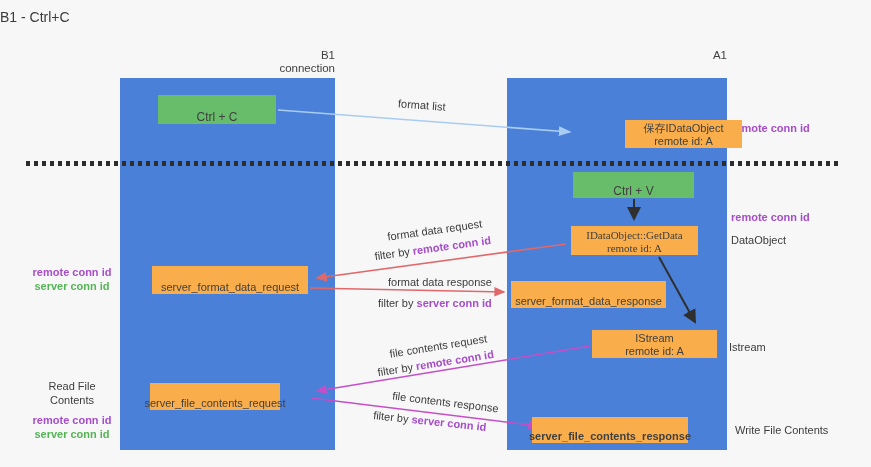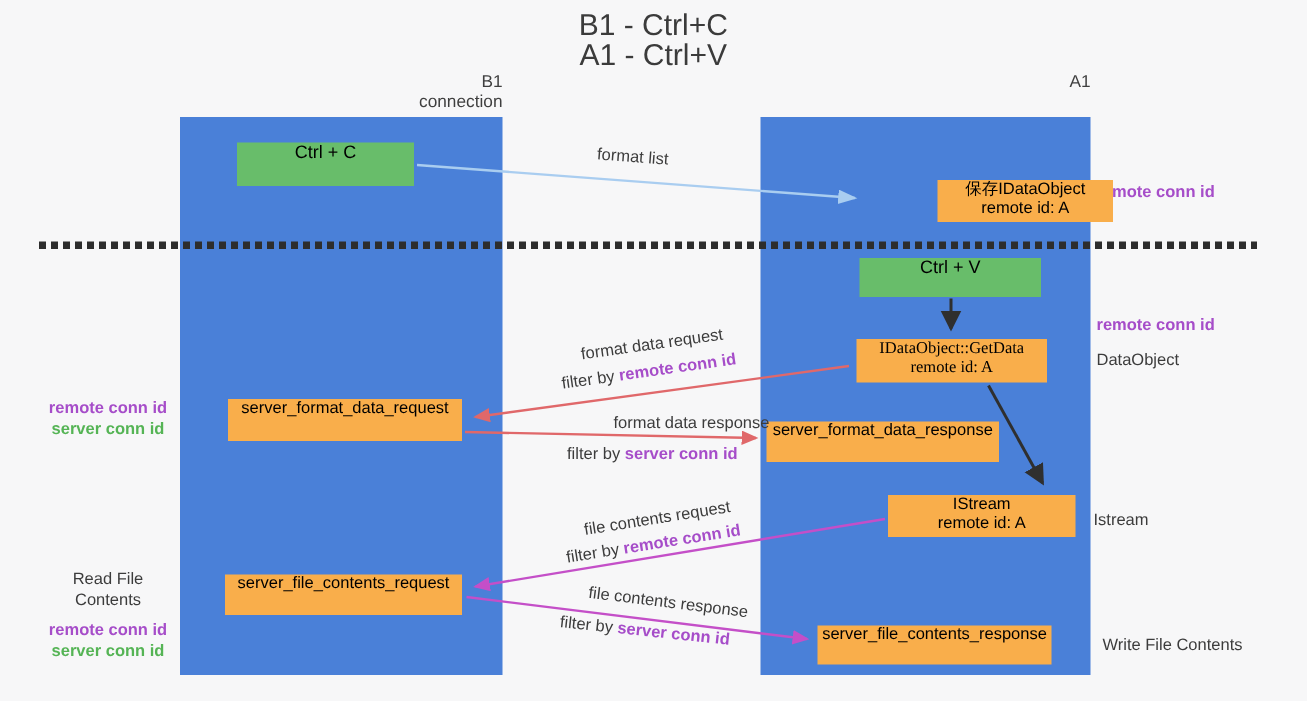--- a/index.html
+++ b/index.html
@@ -2,46 +2,46 @@
 <html><head>
 <meta charset="utf-8">
 <style>
   html,body{margin:0;padding:0;background:#f7f7f8;}
   #canvas{
     position:relative;width:871px;height:467px;background:#f7f7f8;
     font-family:"Liberation Sans",sans-serif;overflow:hidden;
   }
   .abs{position:absolute;}
   .title{
-    left:0;right:0;top:7px;text-align:center;color:#3b3b3b;
-    font-size:20px;line-height:20px;
+    left:0;right:0;top:7px;color:#3b3b3b;
+    font-size:14px;line-height:20px;
   }
   .col-header{
     text-align:right;color:#3f3f3f;font-size:11.5px;line-height:13px;top:49px;
   }
   .col-header-left{left:120px;width:215px;}
   .col-header-right{left:507px;width:220px;}
   .column{background:#4a80d8;top:78px;height:372px;}
   .column-left{left:120px;width:215px;}
   .column-right{left:507px;width:220px;}
   .node{
-    display:flex;flex-direction:column;align-items:center;justify-content:flex-start;
-    color:#000000;font-size:11px;line-height:13px;text-align:center;z-index:5;
+    display:flex;flex-direction:column;align-items:center;justify-content:flex-end;
+    color:#404040;font-size:11px;line-height:13px;text-align:center;z-index:5;
   }
   .node.green{background:#68bd6a;}
   .node.orange{background:#f9ae4b;}
   .n-ctrlc{left:158px;top:95px;width:118px;height:29px;font-size:12px;}
   .n-save{left:577px;top:120px;width:117px;height:28px;margin-left:48px;}
   .n-ctrlv{left:573px;top:172px;width:121px;height:26px;font-size:12px;}
   .n-getdata{left:571px;top:226px;width:127px;height:29px;font-family:Liberation Serif, serif;}
   .n-freq{left:152px;top:266px;width:156px;height:28px;}
   .n-fresp{left:511px;top:281px;width:155px;height:27px;}
   .n-istream{left:592px;top:330px;width:125px;height:28px;}
-  .n-filereq{left:150px;top:383px;width:158px;height:27px;}
-  .n-fileresp{left:545px;top:417px;width:156px;height:26px;}
+  .n-filereq{left:150px;top:383px;width:130px;height:27px;}
+  .n-fileresp{left:532px;top:417px;width:156px;height:26px;font-weight:bold;}
   .dashline{
     left:26px;top:161px;width:812px;height:5px;z-index:6;
     background:repeating-linear-gradient(to right,#2d2d2d 0 4.5px,rgba(0,0,0,0) 4.5px 8px);
   }
   svg.arrows{left:0;top:0;z-index:4;}
   .lbl{font-size:11px;color:#3c3c3c;white-space:nowrap;z-index:7;}
   .purple{color:#a64dc9;font-weight:bold;}
   .greenlbl{color:#55b455;font-weight:bold;}
   .side-left{left:26px;width:92px;text-align:center;font-size:11px;line-height:14px;}
   .side-right{font-size:11px;}
@@ -51,21 +51,20 @@
   .rot-dn7{transform:rotate(7deg);}
   .rot-dn6{transform:rotate(6deg);}
 </style>
 </head>
 <body>
 
 <div id="canvas">
 
   <div class="abs title">
     <div>B1 - Ctrl+C</div>
-    <div>A1 - Ctrl+V</div>
   </div>
 
   <div class="abs col-header col-header-left">
     <div>B1</div>
     <div>connection</div>
   </div>
   <div class="abs col-header col-header-right">
     <div>A1</div>
   </div>
 
@@ -138,21 +137,21 @@
   </div>
 
   <div class="abs lbl rot-dn4" style="left:398px;top:99px;">format list</div>
 
   <div class="abs lbl rot-up8" style="left:387px;top:224px;">format data request</div>
   <div class="abs lbl rot-up8" style="left:374px;top:242px;">
     <span>filter by</span>
     <span class="purple">remote conn id</span>
   </div>
 
-  <div class="abs lbl" style="left:388px;top:276px;margin-left:21px;">format data response</div>
+  <div class="abs lbl" style="left:388px;top:276px;">format data response</div>
   <div class="abs lbl" style="left:378px;top:297px;">
     <span>filter by</span>
     <span class="purple">server conn id</span>
   </div>
 
   <div class="abs lbl rot-up9" style="left:389px;top:340px;">file contents request</div>
   <div class="abs lbl rot-up9" style="left:377px;top:357px;">
     <span>filter by</span>
     <span class="purple">remote conn id</span>
   </div>

